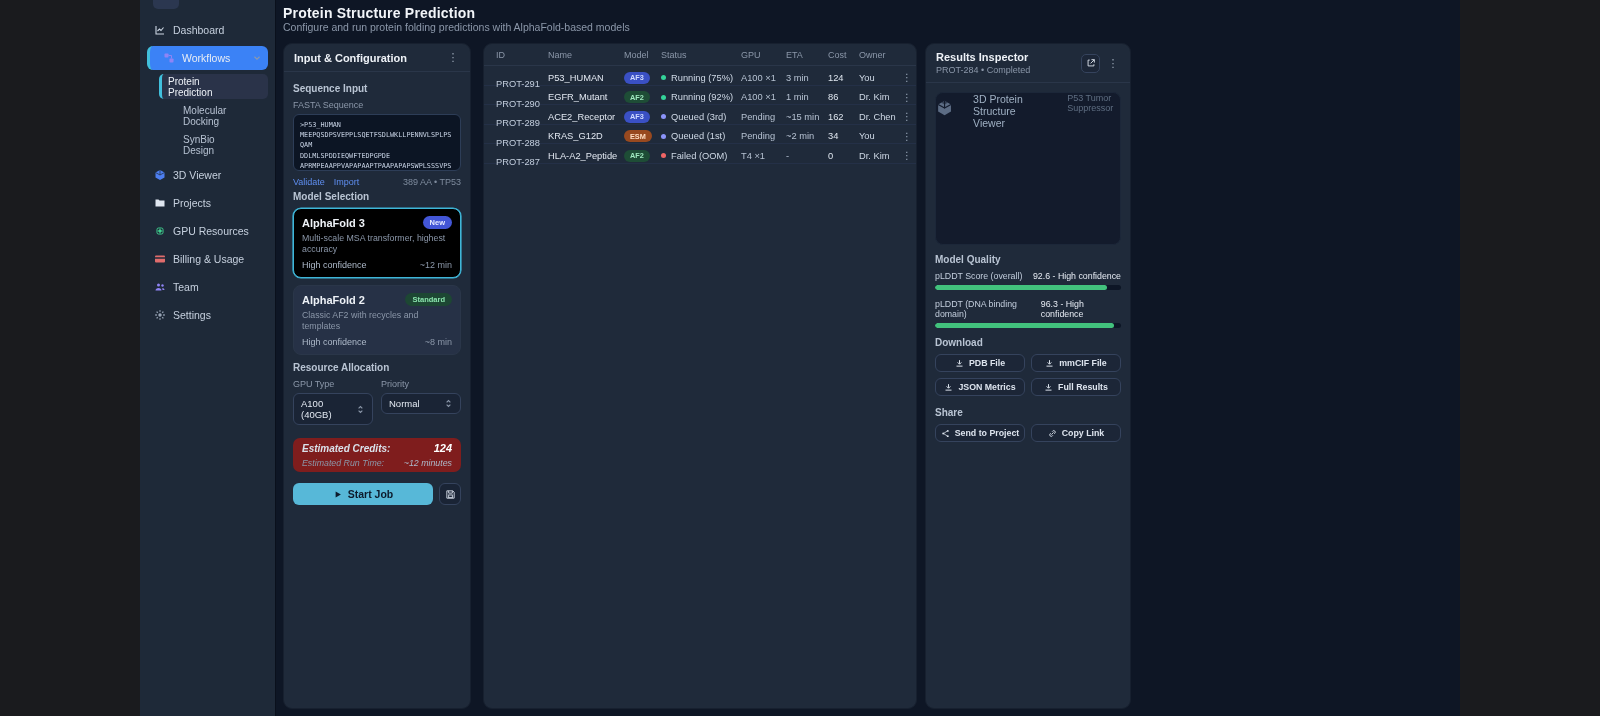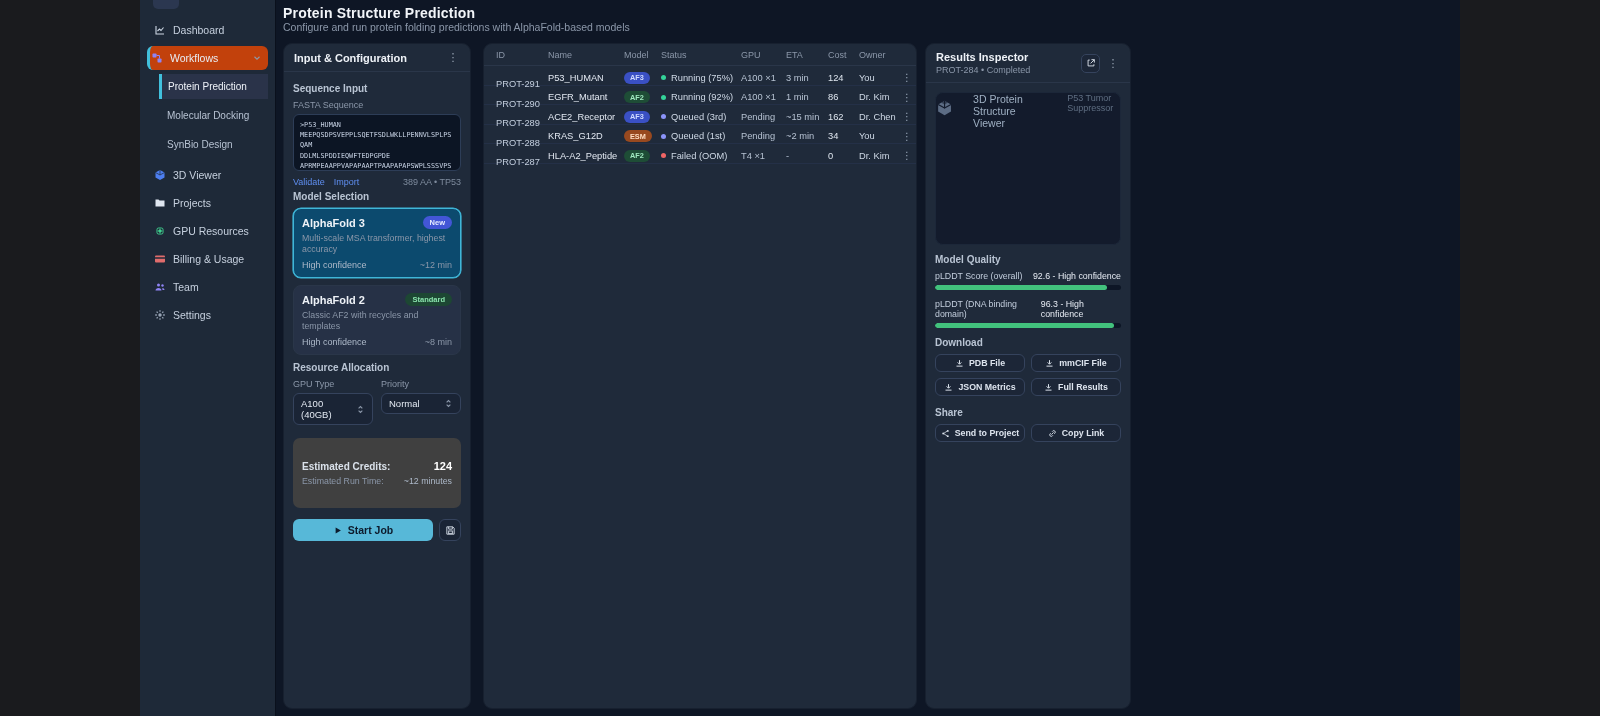--- a/index.html
+++ b/index.html
@@ -8,26 +8,26 @@
   #canvas { position:relative; width:1600px; height:716px; background:#1a1b1e; overflow:hidden; }
   #app { position:absolute; left:140px; top:0; width:1320px; height:716px; background:#0e1625; display:flex; }
 
   
   .sidebar { width:136px; flex:none; background:#1e2938; border-right:1px solid #0a101c; padding:0 7px; }
   .logo-stub { width:26px; height:9px; background:#2b3750; border-radius:0 0 5px 5px; margin:0 0 9px 6px; }
   .nav-item { display:flex; align-items:center; gap:7px; height:24px; padding:0 6px; border-radius:6px;
               color:#c6d0de; font-size:10.5px; margin-bottom:4px; cursor:pointer; }
   .nav-item .ic { width:13px; height:13px; flex:none; display:flex; align-items:center; justify-content:center; }
   .nav-item .ic svg { width:12px; height:12px; }
-  .nav-item.active-parent { background:#c2410c; border-left:3px solid #41c0dd; padding-left:0; color:#e8edf4; }
+  .nav-item.active-parent { background:#3b82f6; border-left:3px solid #41c0dd; padding-left:12px; color:#e8edf4; }
   .nav-item .chev { margin-left:auto; color:#8d99ab; display:flex; }
   .nav-item .chev svg { width:10px; height:10px; }
   .subnav { margin:2px 0 6px 12px; }
-  .subnav-item { display:flex; align-items:center; height:25px; padding:0 8px; font-size:10px; color:#b7c2d2;
-                 border-radius:0; margin-bottom:4px; cursor:pointer; }
+  .subnav-item { display:flex; align-items:center; height:25px; padding:0 24px; font-size:10px; color:#b7c2d2;
+                 border-radius:5px; margin-bottom:4px; cursor:pointer; }
   .subnav-item.active { background:#2a3349; border-left:3px solid #41c0dd; padding-left:6px; color:#eef2f8; }
   .ic-chart { color:#cdd7e4; } .ic-flow { color:#8f84f5; } .ic-cube-sm { color:#4d7ef0; }
   .ic-folder { color:#dfe6f0; } .ic-chip { color:#3ecf8e; } .ic-card { color:#e06c6c; }
   .ic-users { color:#8f84f5; } .ic-gear { color:#97a3b5; }
 
   
   .main { flex:1; padding:5px 0 0 7px; overflow:hidden; }
   .page-title { font-size:14px; font-weight:bold; color:#f2f5f9; letter-spacing:.2px; }
   .page-sub { font-size:10.5px; color:#8b97a9; }
   .panels { display:flex; margin-top:10px; height:666px; }
@@ -43,35 +43,35 @@
   .cfg-body { padding:8px 9px; }
   .sec-label { font-size:10px; font-weight:bold; color:#b9c4d3; margin:3px 0 6px; }
   .mini-label { font-size:9px; color:#8b97a9; margin-bottom:4px; }
   .seq-box { background:#0c1524; border:1px solid #2d3d57; border-radius:6px; padding:5px 6px;
              font-family:"DejaVu Sans Mono","Liberation Mono",monospace; font-size:6.8px; line-height:10.2px;
              color:#c7d2e4; white-space:pre-wrap; word-break:break-all; height:57px; overflow:hidden; }
   .seq-foot { display:flex; align-items:center; margin:6px 0 4px; font-size:9px; }
   .link { color:#5f8ef0; margin-right:9px; cursor:pointer; }
   .seq-meta { margin-left:auto; color:#7e8b9d; }
   .model-card { border:1px solid #2a3649; background:#263146; border-radius:8px; padding:7px 8px; margin-bottom:7px; cursor:pointer; }
-  .model-card.cls-selected { background:#0c4a6e; border-color:#3fb6d8; box-shadow:0 0 0 .6px #3fb6d8; }
+  .model-card.cls-selected { background:#000000; border-color:#3fb6d8; box-shadow:0 0 0 .6px #3fb6d8; }
   .mc-top { display:flex; align-items:center; justify-content:space-between; }
   .mc-name { font-size:11px; font-weight:bold; color:#eef2f7; }
   .badge { font-size:7.5px; font-weight:bold; padding:2px 7px; border-radius:8px; }
   .badge.cls-blue { background:#4356d6; color:#e6ebff; }
   .badge.cls-green { background:#1d4733; color:#8ae4ad; }
   .mc-desc { font-size:8.8px; color:#8b97a9; margin:4px 0 5px; line-height:11px; }
   .mc-foot { display:flex; justify-content:space-between; font-size:9px; color:#adb9c9; }
   .mc-foot .time { color:#8b97a9; }
   .res-grid { display:flex; gap:8px; }
   .res-col { flex:1; }
   .select { display:flex; align-items:center; justify-content:space-between; background:#1a2435;
             border:1px solid #35435d; border-radius:6px; padding:4px 7px; font-size:9.5px; color:#e2e8f1; cursor:pointer; }
   .select svg { width:9px; height:9px; color:#8b97a9; }
-  .estimate { background:#404040; border-radius:7px; padding:22px 9px; margin-top:13px; }
+  .estimate { background:#7f1d1d; border-radius:7px; padding:4px 9px; margin-top:13px;font-style:italic; }
   .est-row { display:flex; justify-content:space-between; align-items:baseline; }
   .est-label { font-size:10px; font-weight:bold; color:#dae1ea; }
   .est-value { font-size:11px; font-weight:bold; color:#ffffff; }
   .est-label2 { font-size:8.8px; color:#8b97a9; margin-top:4px; }
   .est-value2 { font-size:8.8px; color:#adb9c9; }
   .start-row { display:flex; gap:6px; margin-top:11px; }
   .start-btn { flex:1; height:22px; background:#57b8d8; border-radius:6px; display:flex; align-items:center;
                justify-content:center; gap:6px; color:#0d1b2c; font-size:10.5px; font-weight:bold; cursor:pointer; }
   .start-btn svg { width:9px; height:9px; }
   .save-btn { width:22px; height:22px; background:#1a2435; border:1px solid #35435d; border-radius:6px;

